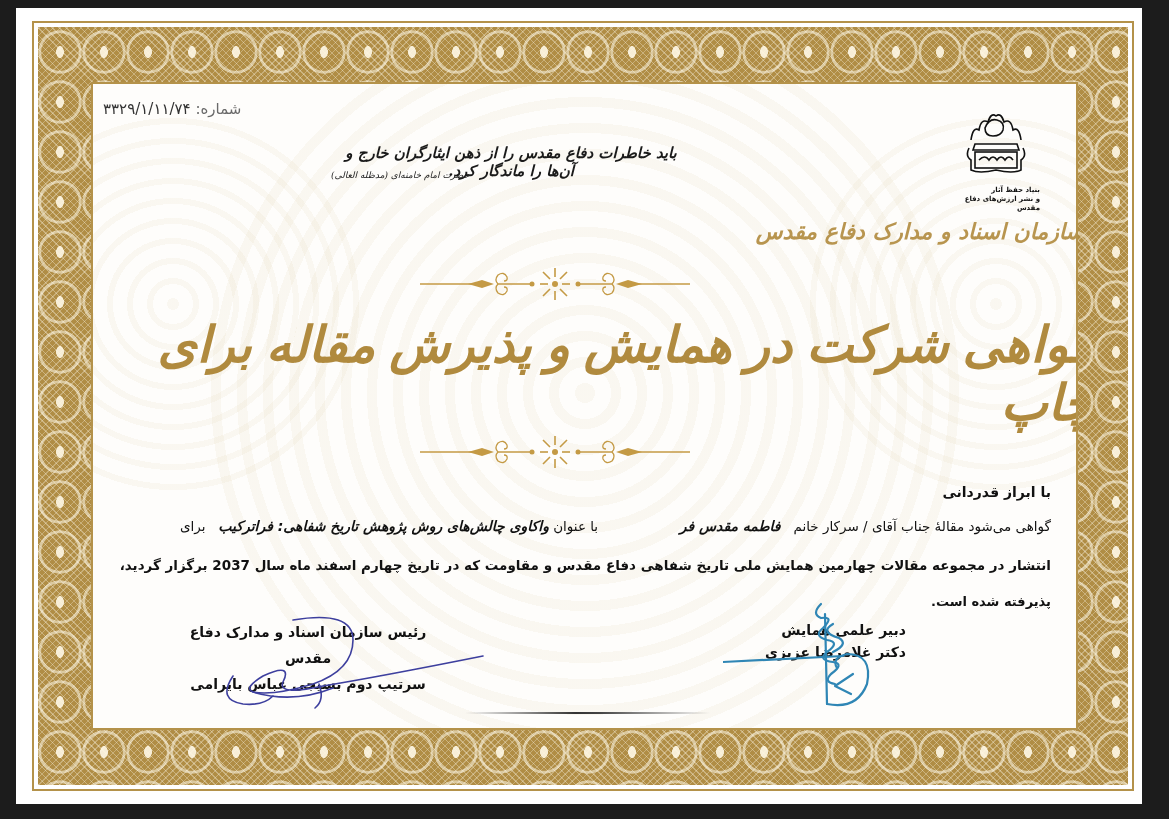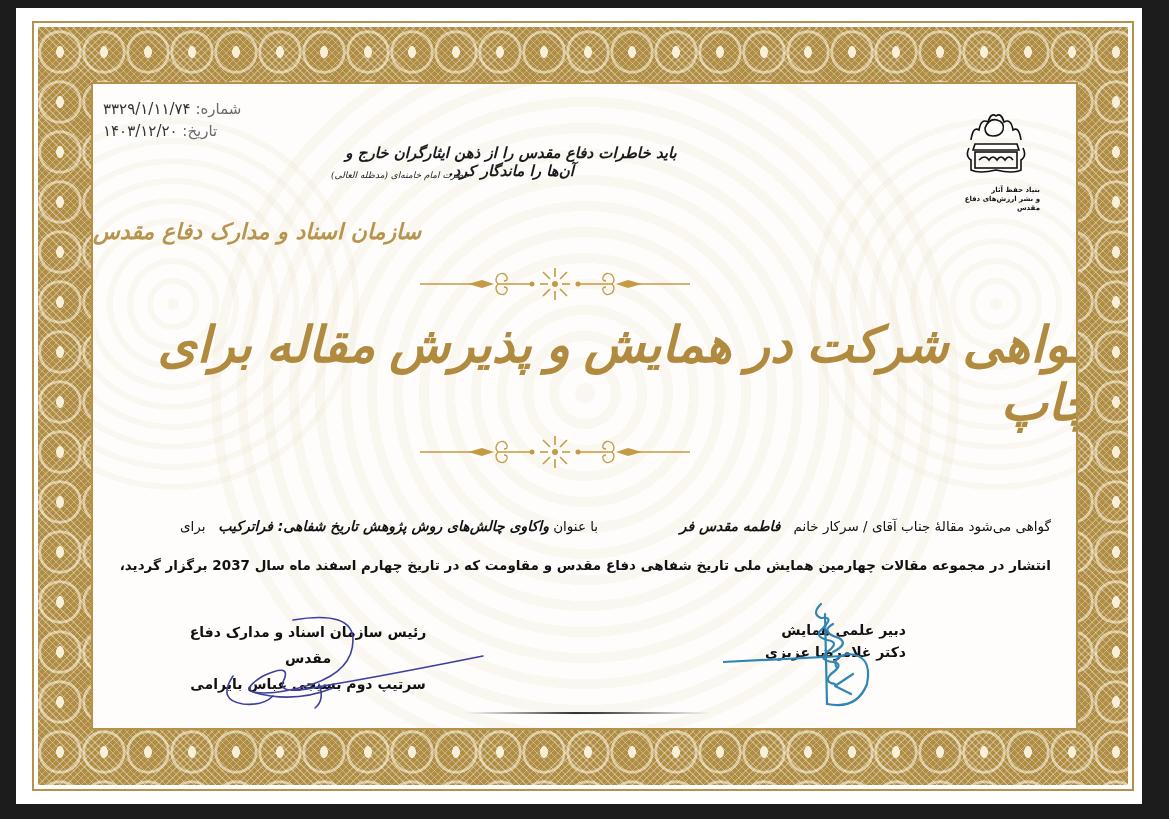--- a/index.html
+++ b/index.html
@@ -26,21 +26,21 @@
   .num-block .lbl{color:#6a6a6a;}
   .num-block .val{color:#333;letter-spacing:1px;}
 
   .logo{right:36px;top:20px;width:88px;}
   .logo svg{display:block;margin:0 auto;}
   .logo .cap{font-size:7px;font-weight:bold;color:#111;direction:rtl;line-height:9px;}
 
   .basmala{left:0;width:100%;top:30px;text-align:center;font-family:"DejaVu Serif",serif;font-size:21px;color:#b8954f;direction:rtl;}
   .quote{left:238px;top:60px;width:360px;text-align:center;font-family:"DejaVu Serif",serif;font-style:italic;font-weight:bold;font-size:15px;color:#1a1a1a;direction:rtl;}
   .quote-src{left:238px;top:86px;font-family:"DejaVu Serif",serif;font-style:italic;font-size:9px;color:#222;direction:rtl;}
-  .org{left:0;width:100%;top:134px;text-align:left;font-family:"DejaVu Serif",serif;font-style:italic;font-weight:bold;font-size:22px;color:#b8954f;direction:rtl;}
+  .org{left:8px;width:100%;top:134px;text-align:right;font-family:"DejaVu Serif",serif;font-style:italic;font-weight:bold;font-size:22px;color:#b8954f;direction:rtl;}
 
   .divider{left:50%;width:270px;margin-left:-165px;height:40px;}
   .title{left:18px;width:100%;top:232px;text-align:right;font-family:Liberation Sans, sans-serif;font-weight:bold;font-style:italic;font-size:50px;color:#b08a3e;direction:rtl;letter-spacing:1px;}
 
   .body{right:25px;width:980px;direction:rtl;font-family:"DejaVu Sans",sans-serif;color:#111;}
   .appr{top:400px;font-size:14px;font-weight:bold;text-align:right;}
   .line1{top:434px;font-size:13.5px;white-space:nowrap;}
   .line1 b{font-weight:bold;font-size:14px;font-style:italic;}
   .line2{top:473px;font-size:13.5px;font-weight:bold;white-space:nowrap;}
   .line3{top:510px;font-size:13px;font-weight:bold;}
@@ -59,24 +59,20 @@
 
 <div class="inner-white">
   <div class="bg-mandala"></div>
   <div class="bg-left"></div>
   <div class="bg-right"></div>
 
   <div class="abs num-block">
     <div>
       <span class="lbl">شماره:</span>
       <span class="val">۳۳۲۹/۱/۱۱/۷۴</span>
-    </div>
-    <div>
-      <span class="lbl">تاریخ:</span>
-      <span class="val">۱۴۰۳/۱۲/۲۰</span>
     </div>
   </div>
 
   <div class="abs logo">
     <svg width="70" height="82" viewBox="0 0 70 82">
       <g fill="none" stroke="#111" stroke-width="1.6">
         <path d="M10 36 Q12 22 18 26 Q20 14 27 18 Q30 8 35 12 Q40 8 43 18 Q50 14 52 26 Q58 22 60 36"></path>
         <path d="M24 24 q4 -10 12 -8 q8 2 6 10 q-2 6 -10 6 q-8 0 -8 -8z"></path>
         <path d="M14 40 L56 40 L58 46 L12 46 Z"></path>
         <path d="M8 44 Q4 52 10 56 L10 66 Q18 70 35 66 Q52 70 60 66 L60 56 Q66 52 62 44"></path>
@@ -143,29 +139,31 @@
       </g>
       <circle cx="158" cy="20" r="2.5" stroke="none"></circle>
       <line x1="158" y1="20" x2="192" y2="20" stroke-width="1.5"></line>
       <path d="M192 20 q4 -4 0 -9 q-6 -4 -9 2 q-1 4 3 4" fill="none" stroke-width="1.3"></path>
       <path d="M192 20 q4 4 0 9 q-6 4 -9 -2 q-1 -4 3 -4" fill="none" stroke-width="1.3"></path>
       <polygon points="196,20 208,16 222,20 208,24" stroke="none"></polygon>
       <line x1="212" y1="20" x2="270" y2="20" stroke-width="1.5"></line>
     </g>
   </svg>
 
+  <div class="abs body appr">با ابراز قدردانی</div>
   <div class="abs body line1">
     <span>گواهی می‌شود مقالهٔ جناب آقای / سرکار خانم</span>
     &nbsp;&nbsp;<b>فاطمه مقدس فر</b>
     &nbsp;&nbsp;&nbsp;&nbsp;&nbsp;&nbsp;&nbsp;&nbsp;&nbsp;&nbsp;&nbsp;&nbsp;&nbsp;&nbsp;&nbsp;&nbsp;&nbsp;
     <span>با عنوان</span>
     <b>واکاوی چالش‌های روش پژوهش تاریخ شفاهی: فراترکیب</b>
     &nbsp;&nbsp;<span>برای</span>
   </div>
   <div class="abs body line2">انتشار در مجموعه مقالات چهارمین همایش ملی تاریخ شفاهی دفاع مقدس و مقاومت  که در تاریخ چهارم اسفند ماه سال 2037 برگزار گردید،</div>
+  <div class="abs body line3">پذیرفته شده است.</div>
 
   <div class="abs sig-right">
     <div>دبیر علمی همایش</div>
     <div>دکتر غلامرضا عزیزی</div>
   </div>
   <svg class="abs sig-scribble" style="left:630px;top:510px;" width="200" height="130" viewBox="0 0 200 130">
     <g fill="none" stroke="#2f86b5" stroke-width="2.2" stroke-linecap="round">
       <path d="M0 68 L120 62"></path>
       <path d="M98 10 q-10 10 0 14 q14 -2 2 10 q-10 8 4 12 q14 2 0 12 q-10 8 6 10 q12 2 -2 12 q-8 8 4 10"></path>
       <path d="M102 20 L104 110"></path>

